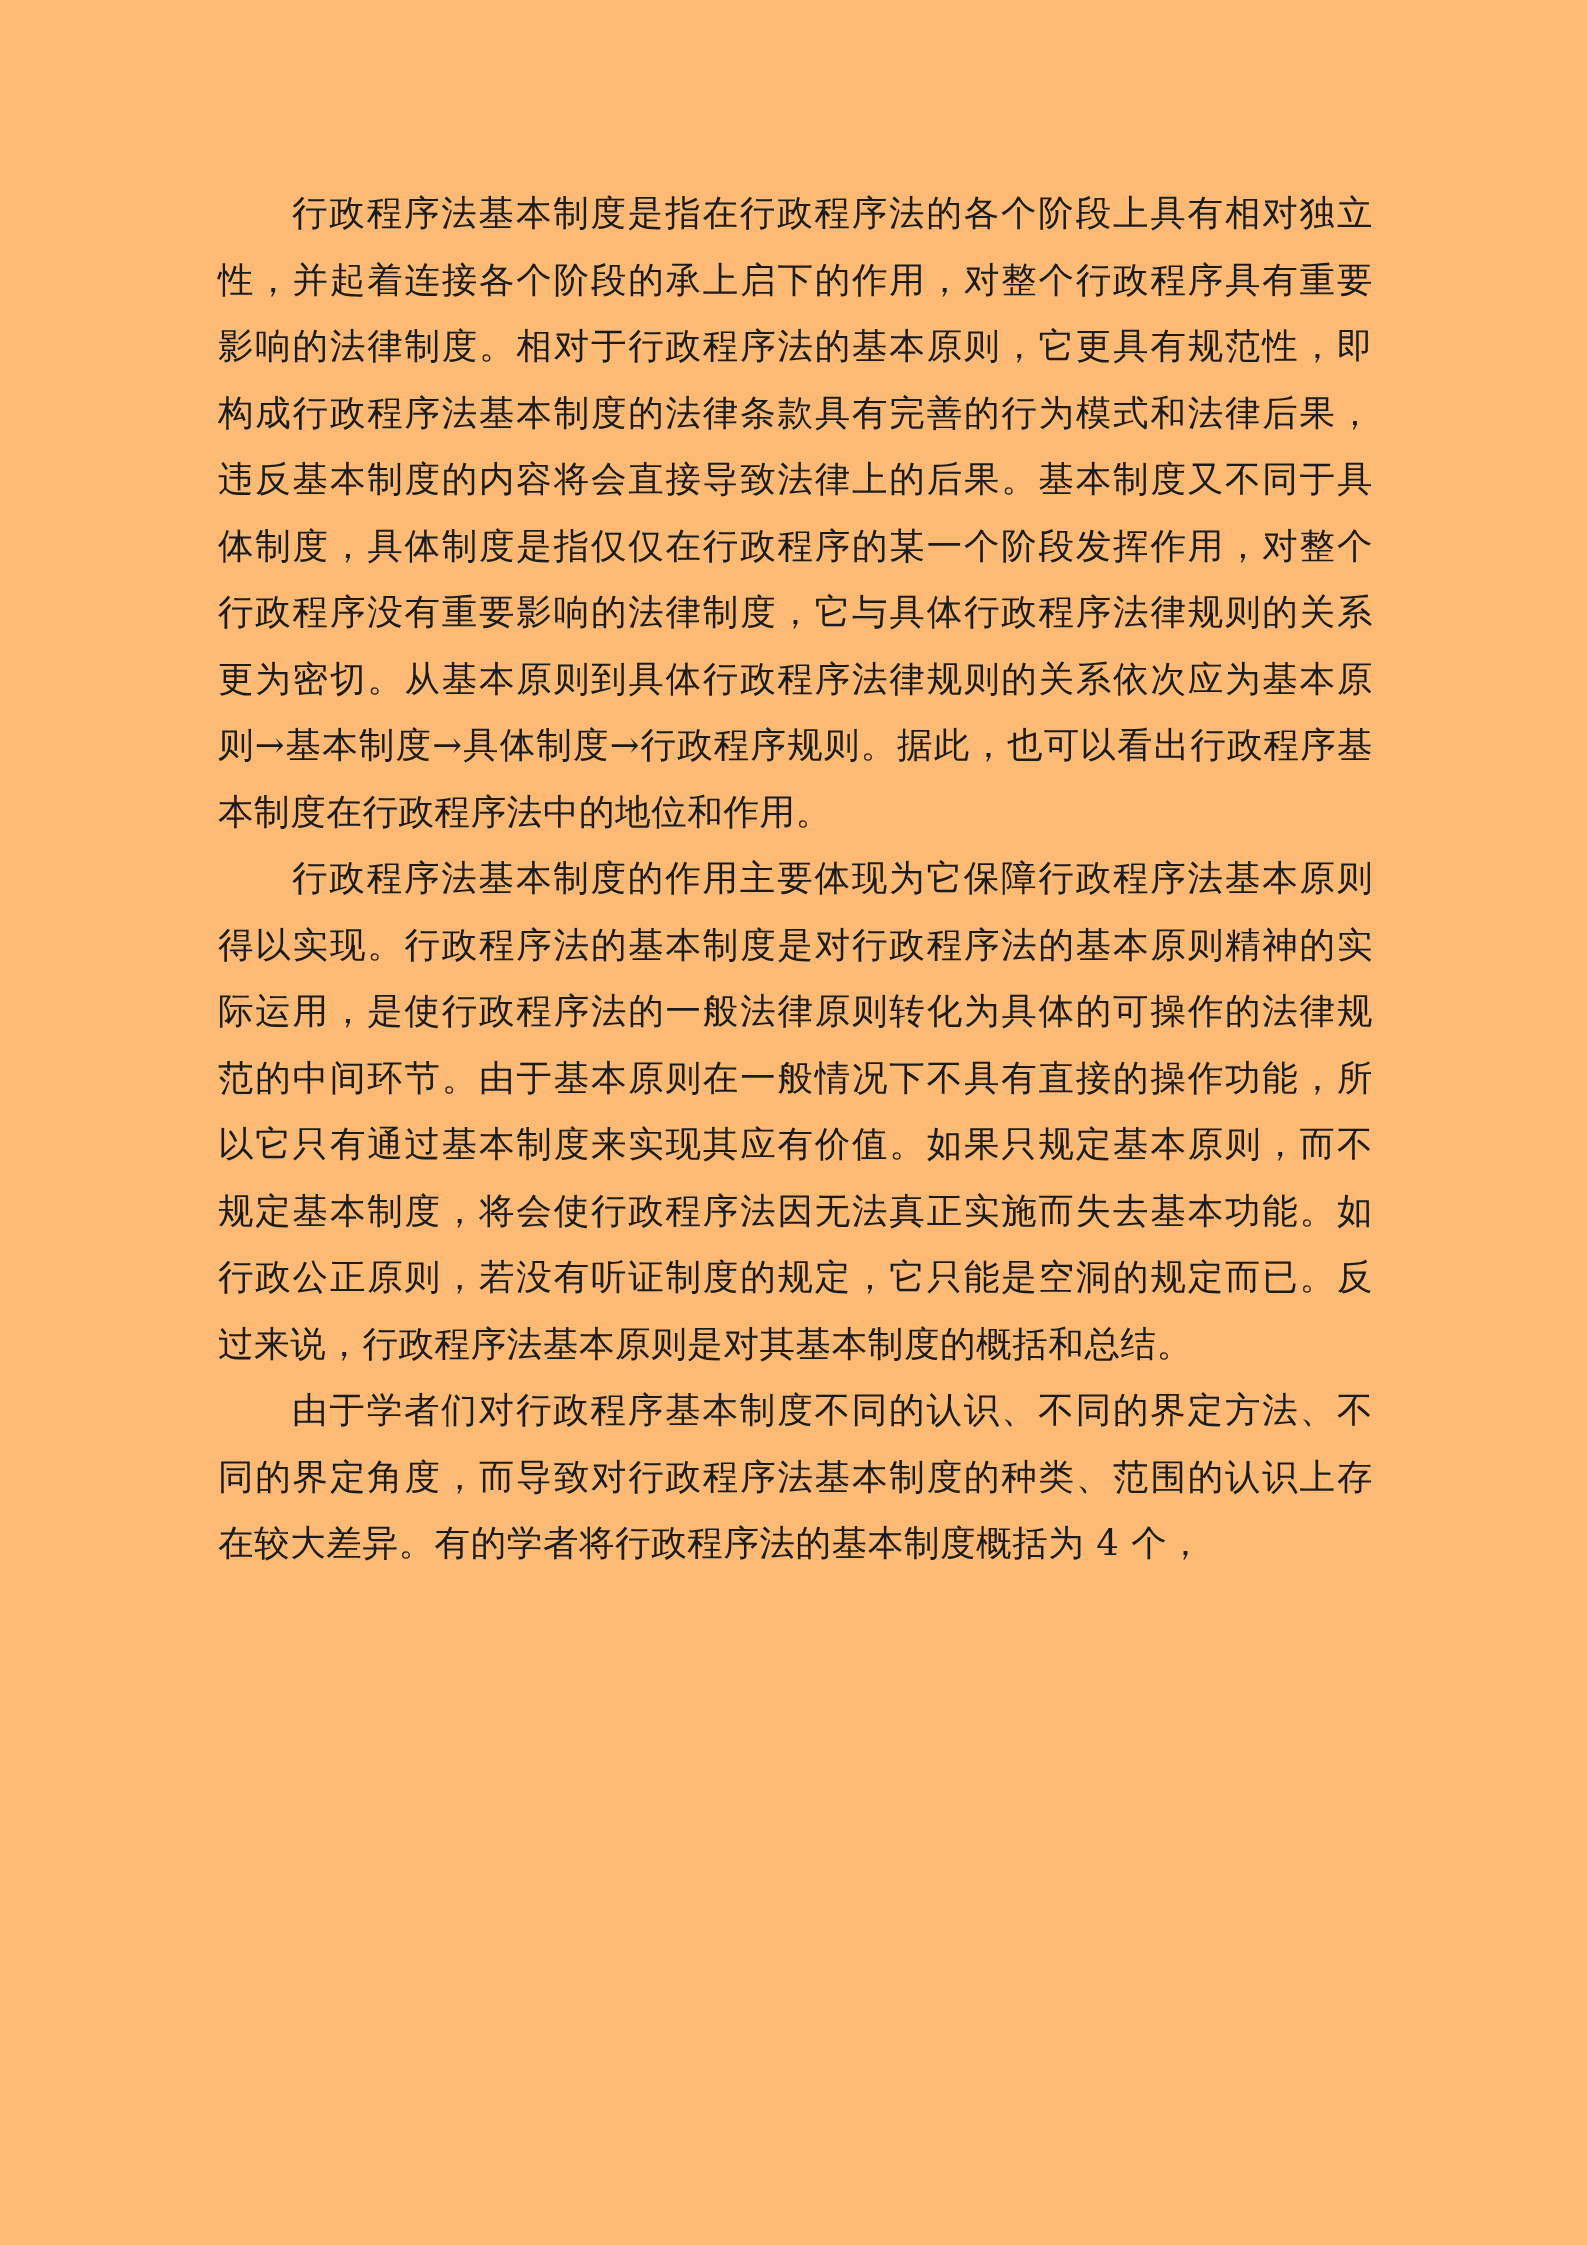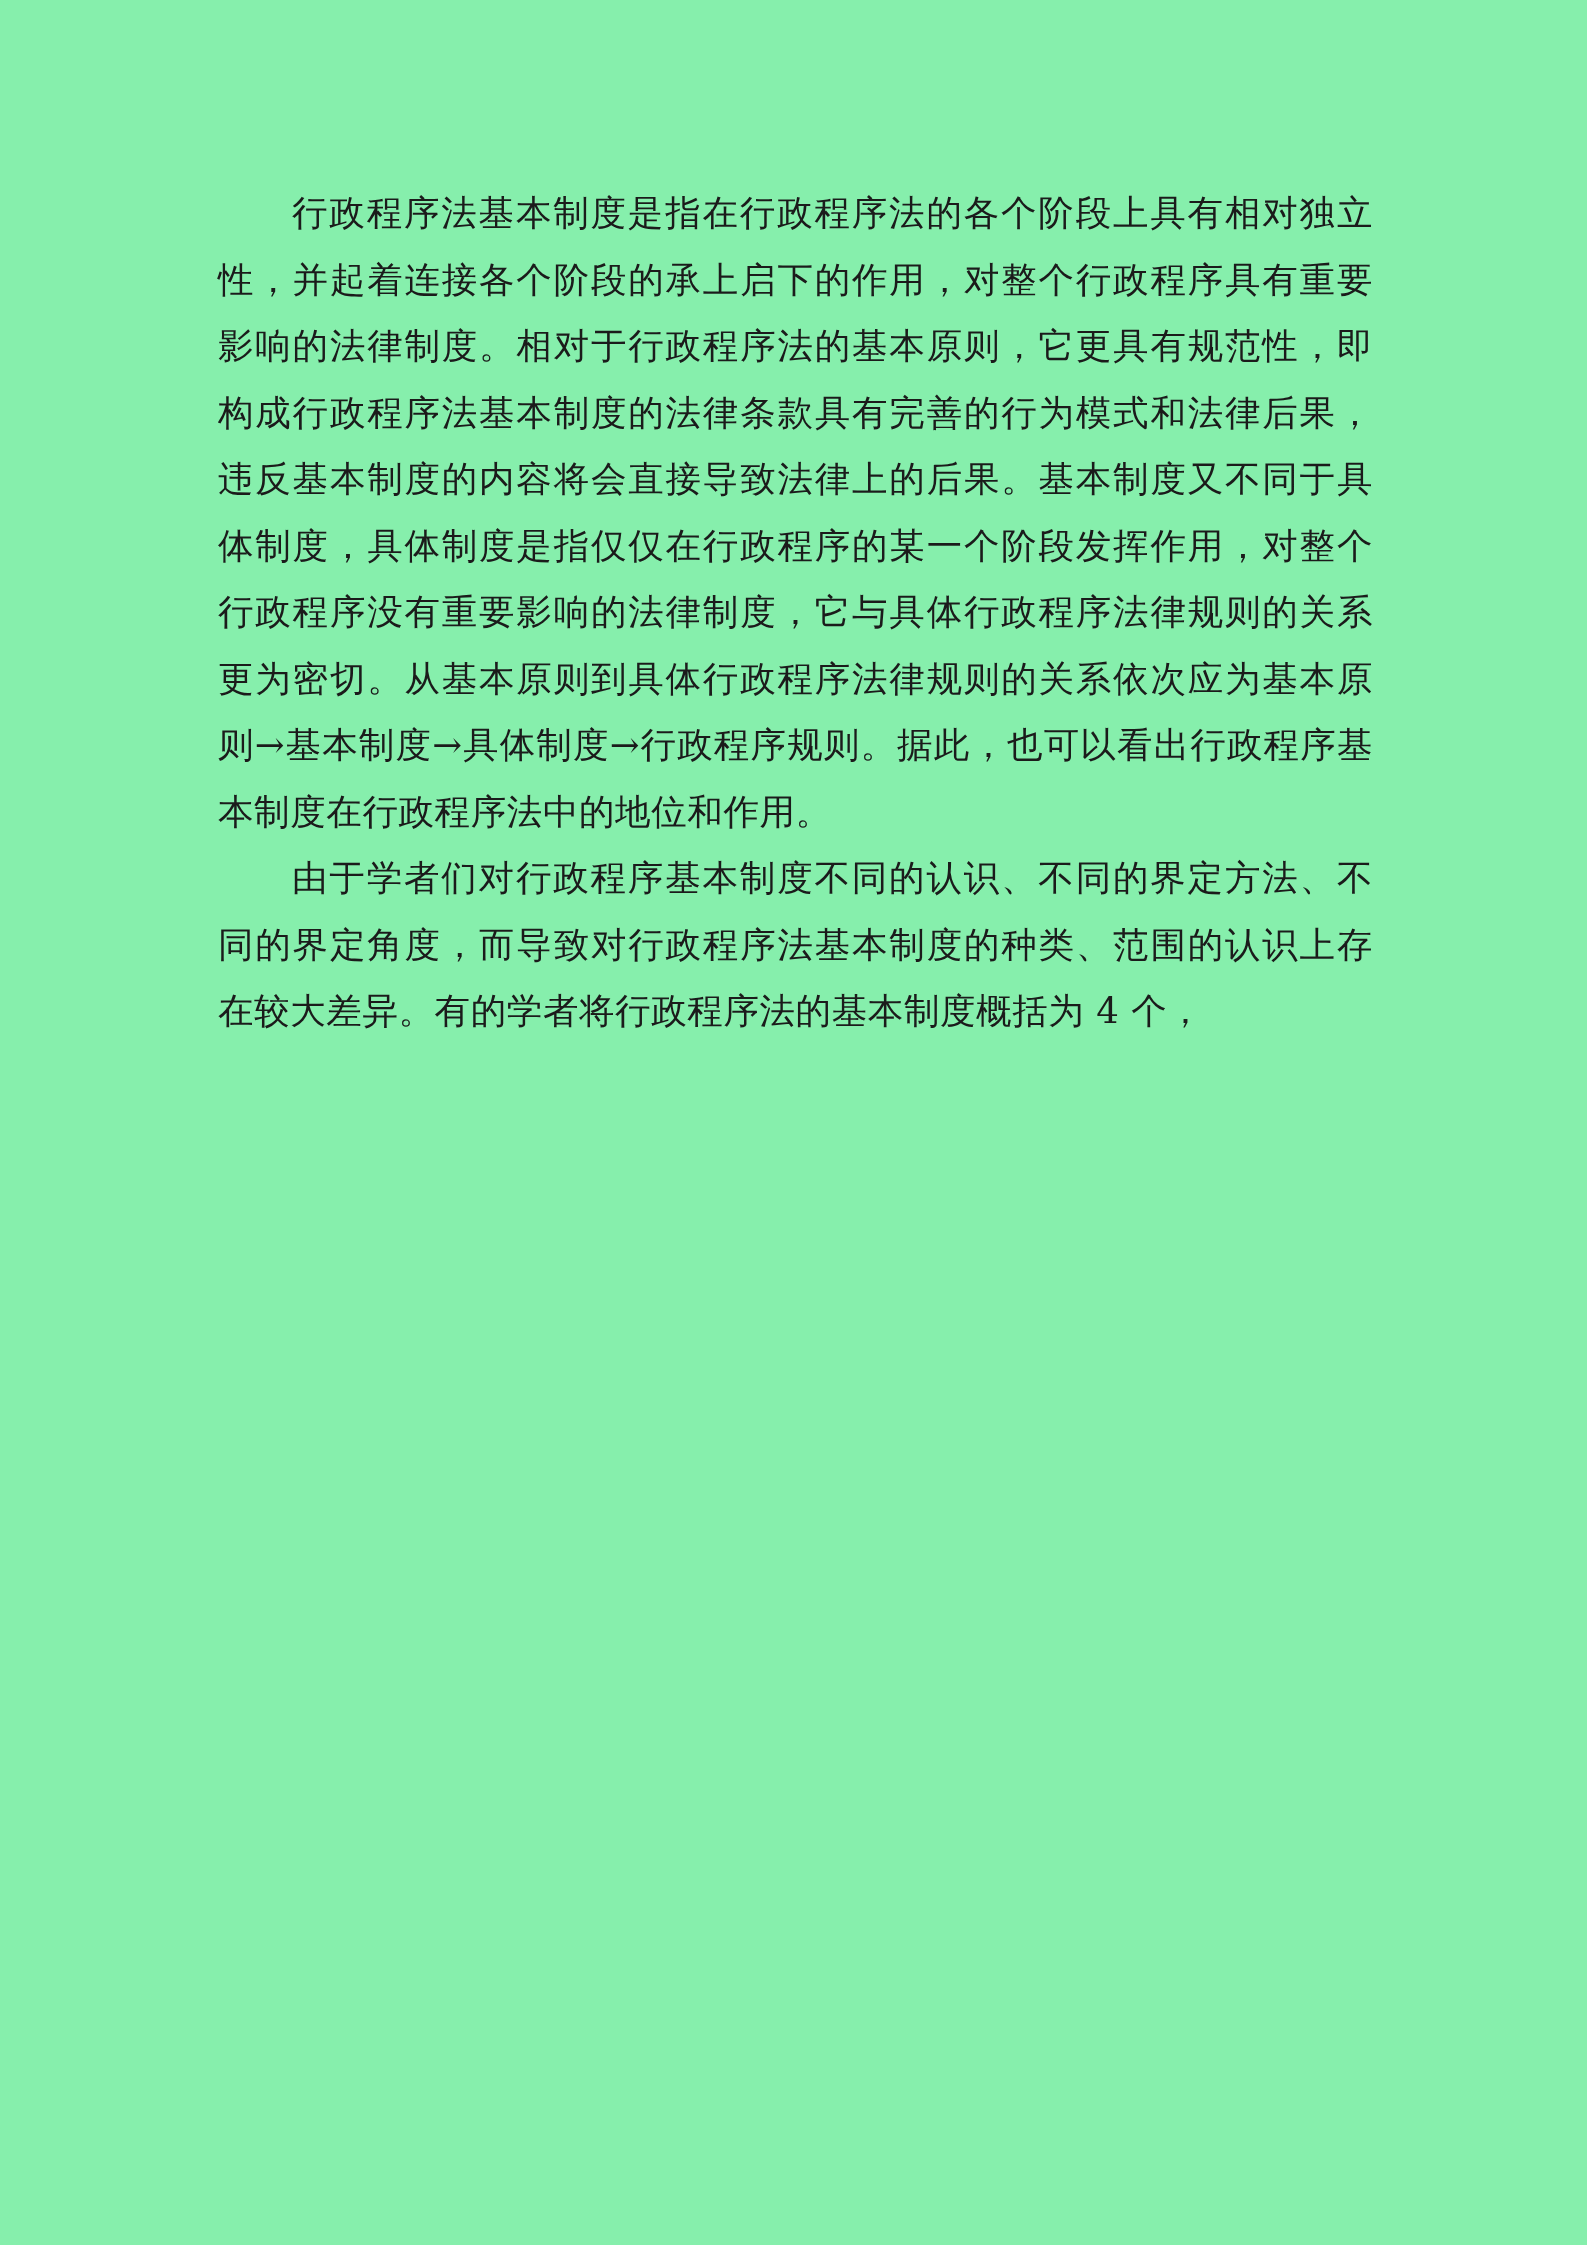--- a/index.html
+++ b/index.html
@@ -3,21 +3,21 @@
 <meta charset="utf-8">
 <style>
   html, body {
     margin: 0;
     padding: 0;
     background: #ffffff;
   }
   .page {
     width: 1587px;
     height: 2245px;
-    background: #86efac;
+    background: #fdba74;
     position: relative;
     box-sizing: border-box;
     overflow: hidden;
   }
   .content {
     position: absolute;
     left: 218px;
     top: 180px;
     width: 1155px;
   }
@@ -36,15 +36,16 @@
   .para + .para {
     margin-top: 0px;
   }
 </style>
 </head>
 <body>
 
 <div class="page">
   <div class="content">
     <p class="para">行政程序法基本制度是指在行政程序法的各个阶段上具有相对独立性，并起着连接各个阶段的承上启下的作用，对整个行政程序具有重要影响的法律制度。相对于行政程序法的基本原则，它更具有规范性，即构成行政程序法基本制度的法律条款具有完善的行为模式和法律后果，违反基本制度的内容将会直接导致法律上的后果。基本制度又不同于具体制度，具体制度是指仅仅在行政程序的某一个阶段发挥作用，对整个行政程序没有重要影响的法律制度，它与具体行政程序法律规则的关系更为密切。从基本原则到具体行政程序法律规则的关系依次应为基本原则→基本制度→具体制度→行政程序规则。据此，也可以看出行政程序基本制度在行政程序法中的地位和作用。</p>
+    <p class="para">行政程序法基本制度的作用主要体现为它保障行政程序法基本原则得以实现。行政程序法的基本制度是对行政程序法的基本原则精神的实际运用，是使行政程序法的一般法律原则转化为具体的可操作的法律规范的中间环节。由于基本原则在一般情况下不具有直接的操作功能，所以它只有通过基本制度来实现其应有价值。如果只规定基本原则，而不规定基本制度，将会使行政程序法因无法真正实施而失去基本功能。如行政公正原则，若没有听证制度的规定，它只能是空洞的规定而已。反过来说，行政程序法基本原则是对其基本制度的概括和总结。</p>
     <p class="para">由于学者们对行政程序基本制度不同的认识、不同的界定方法、不同的界定角度，而导致对行政程序法基本制度的种类、范围的认识上存在较大差异。有的学者将行政程序法的基本制度概括为 4 个，</p>
   </div>
 </div>
 
 </body></html>

